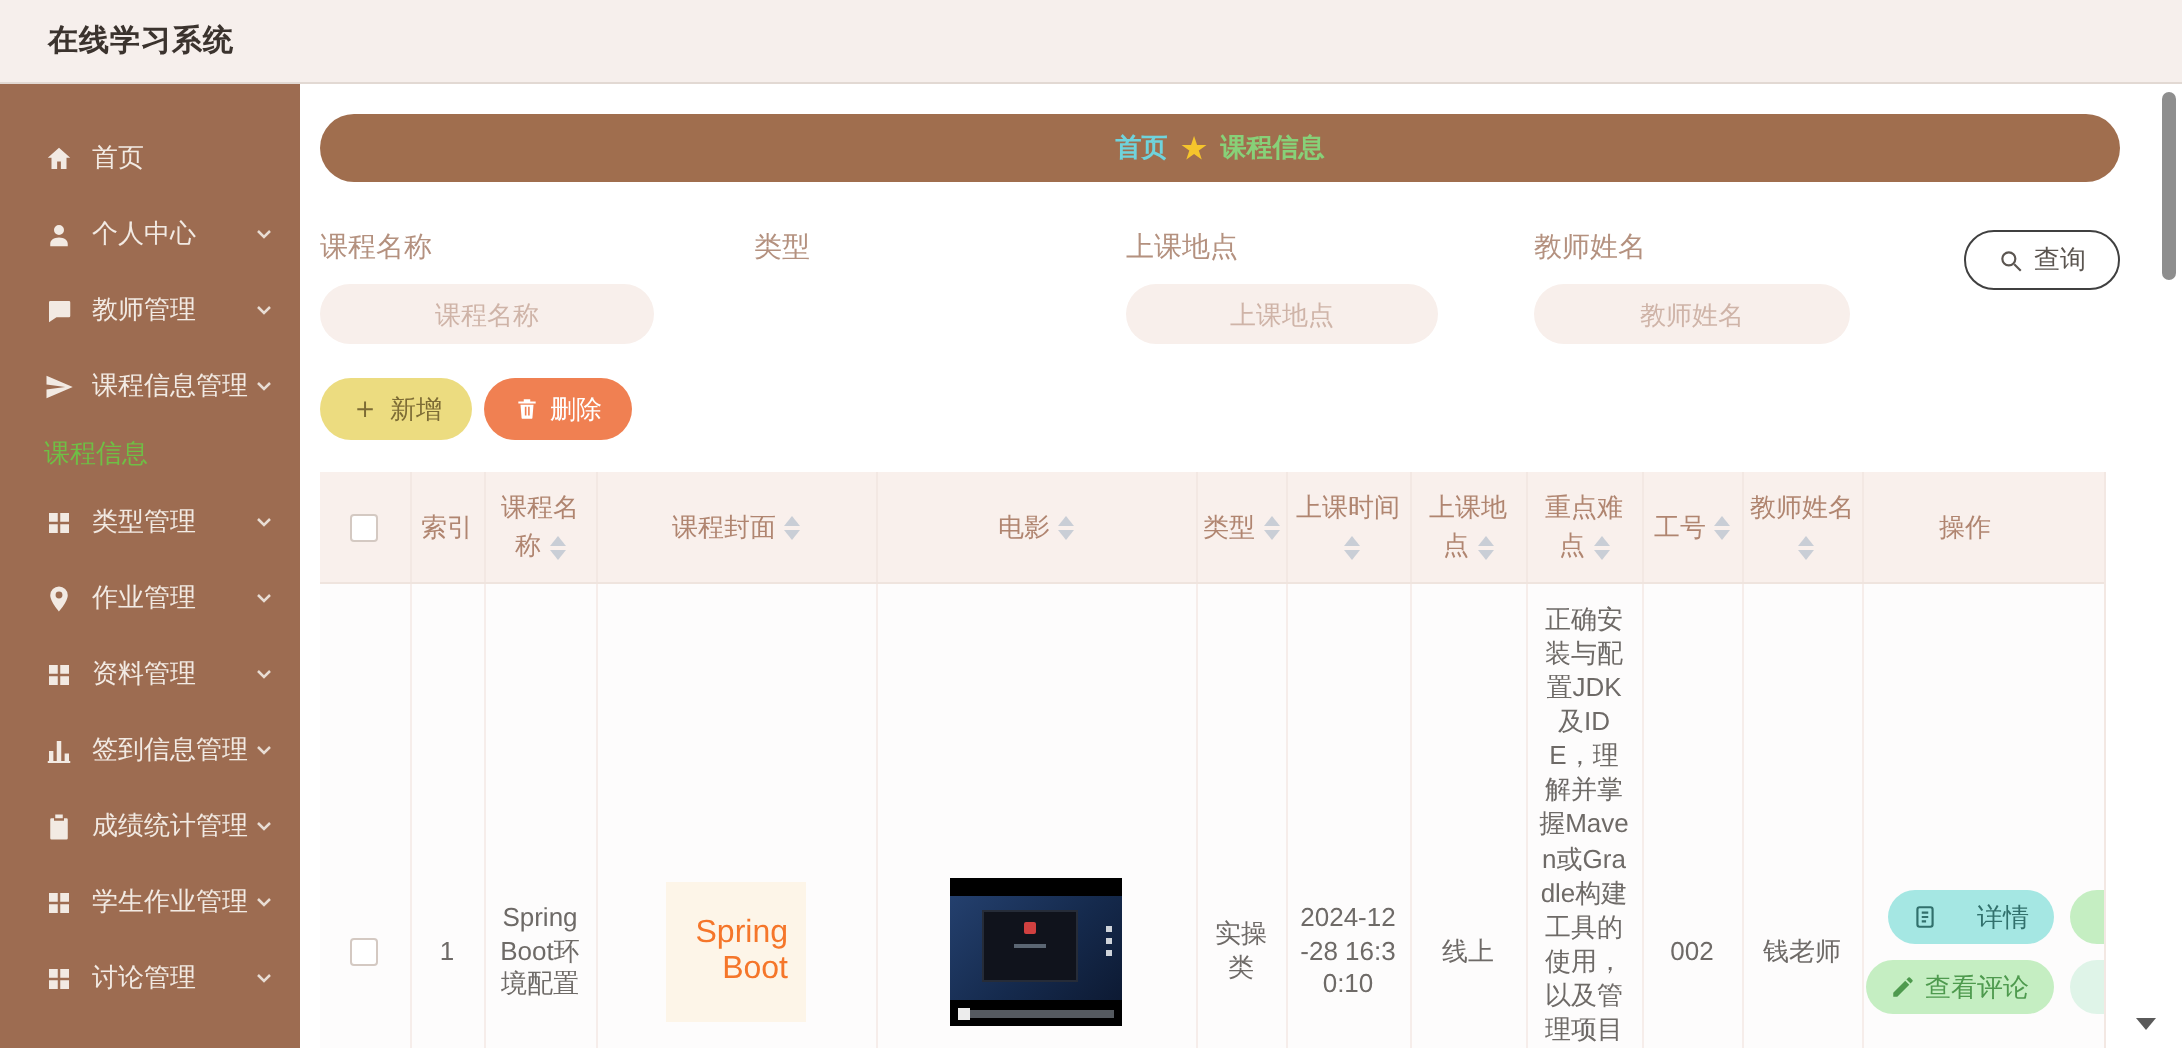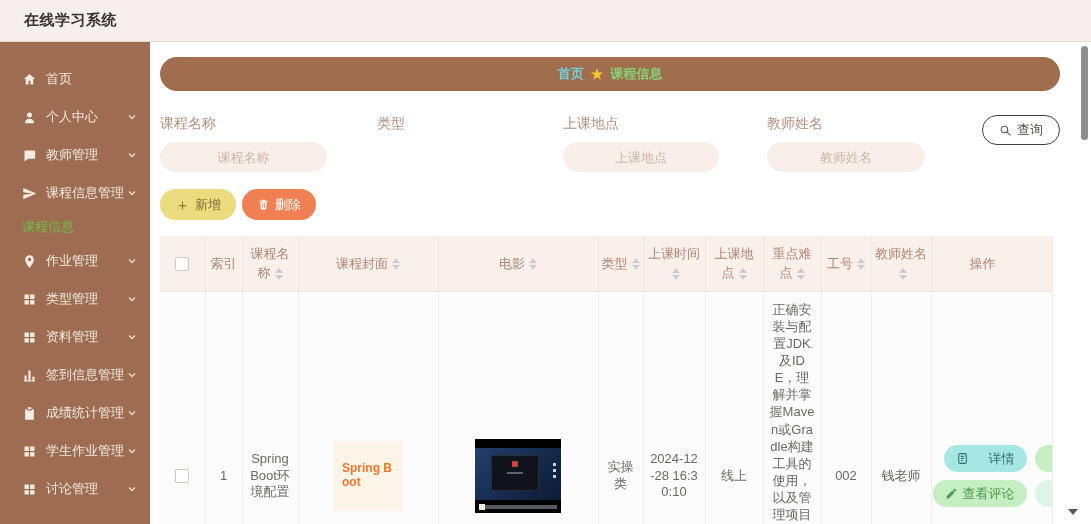--- a/index.html
+++ b/index.html
@@ -83,22 +83,22 @@
   .caret i { display:block; width:0; height:0; border-left:4px solid transparent;
              border-right:4px solid transparent; }
   .caret .up { border-bottom:5px solid #c9ced6; margin-bottom:2px; }
   .caret .down { border-top:5px solid #c9ced6; }
   .checkbox { width:14px; height:14px; border:1px solid #d4c9c2; border-radius:2px;
               background:#fff; display:inline-block; vertical-align:middle; cursor:pointer; }
 
   
   .cover { width:70px; height:70px; background:#fdf5e8; margin:0 auto; display:flex;
            align-items:center; justify-content:center; }
-  .cover span { color:#f5762a; font-weight:bold; font-size:12px; width:52px;
-                text-align:left; line-height:1.15; }
+  .cover span { color:#f5762a; font-weight:normal; font-size:16px; width:52px;
+                text-align:right; line-height:1.15; }
   .video-thumb { width:86px; height:74px; background:#000; margin:0 auto;
                  position:relative; cursor:pointer; }
   .vt-desktop { position:absolute; left:0; right:0; top:9px; bottom:13px;
                 background:linear-gradient(135deg,#24406e 0%,#152a4d 55%,#0d1a33 100%); }
   .vt-window { position:absolute; left:16px; right:22px; top:7px; bottom:9px;
                background:#10131c; border:1px solid #262c38; }
   .vt-logo { position:absolute; top:5px; left:50%; margin-left:-3px; width:6px; height:6px;
              background:#d04040; border-radius:1px; }
   .vt-line { position:absolute; top:16px; left:50%; margin-left:-8px; width:16px; height:2px;
              background:#5b6activ673; background:#5b6673; }
@@ -183,37 +183,37 @@
           <span class="mi-chevron">
             <svg viewBox="0 0 24 24" fill="none" stroke="currentColor" stroke-width="2.5">
               <polyline points="6 9 12 15 18 9"></polyline>
             </svg>
           </span>
         </div>
         <div class="submenu-item">课程信息</div>
         <div class="menu-item">
           <span class="mi-icon">
             <svg viewBox="0 0 24 24" fill="#f2eae3">
+              <path d="M4 4h7v7H4zM13 4h7v7h-7zM4 13h7v7H4zM13 13h7v7h-7z"></path>
+            </svg>
+          </span>
+          <span class="mi-label">类型管理</span>
+          <span class="mi-chevron">
+            <svg viewBox="0 0 24 24" fill="none" stroke="currentColor" stroke-width="2.5">
+              <polyline points="6 9 12 15 18 9"></polyline>
+            </svg>
+          </span>
+        </div>
+        <div class="menu-item">
+          <span class="mi-icon">
+            <svg viewBox="0 0 24 24" fill="#f2eae3">
               <path d="M12 2a7 7 0 0 0-7 7c0 5 7 13 7 13s7-8 7-13a7 7 0 0 0-7-7zm0 9.5A2.5 2.5 0 1 1 12 6a2.5 2.5 0 0 1 0 5.5z"></path>
             </svg>
           </span>
           <span class="mi-label">作业管理</span>
-          <span class="mi-chevron">
-            <svg viewBox="0 0 24 24" fill="none" stroke="currentColor" stroke-width="2.5">
-              <polyline points="6 9 12 15 18 9"></polyline>
-            </svg>
-          </span>
-        </div>
-        <div class="menu-item">
-          <span class="mi-icon">
-            <svg viewBox="0 0 24 24" fill="#f2eae3">
-              <path d="M4 4h7v7H4zM13 4h7v7h-7zM4 13h7v7H4zM13 13h7v7h-7z"></path>
-            </svg>
-          </span>
-          <span class="mi-label">类型管理</span>
           <span class="mi-chevron">
             <svg viewBox="0 0 24 24" fill="none" stroke="currentColor" stroke-width="2.5">
               <polyline points="6 9 12 15 18 9"></polyline>
             </svg>
           </span>
         </div>
         <div class="menu-item">
           <span class="mi-icon">
             <svg viewBox="0 0 24 24" fill="#f2eae3">
               <path d="M4 4h7v7H4zM13 4h7v7h-7zM4 13h7v7H4zM13 13h7v7h-7z"></path>

